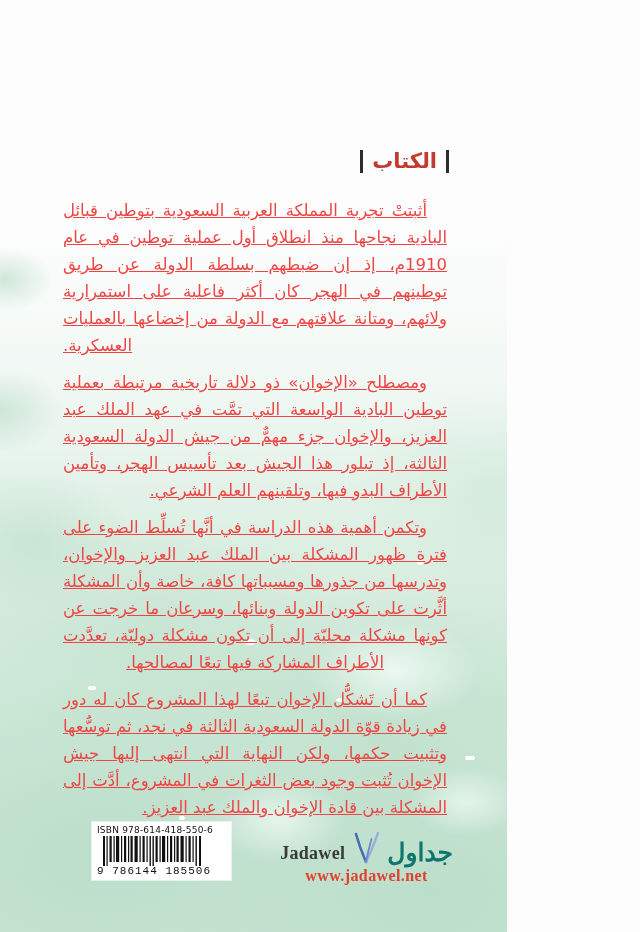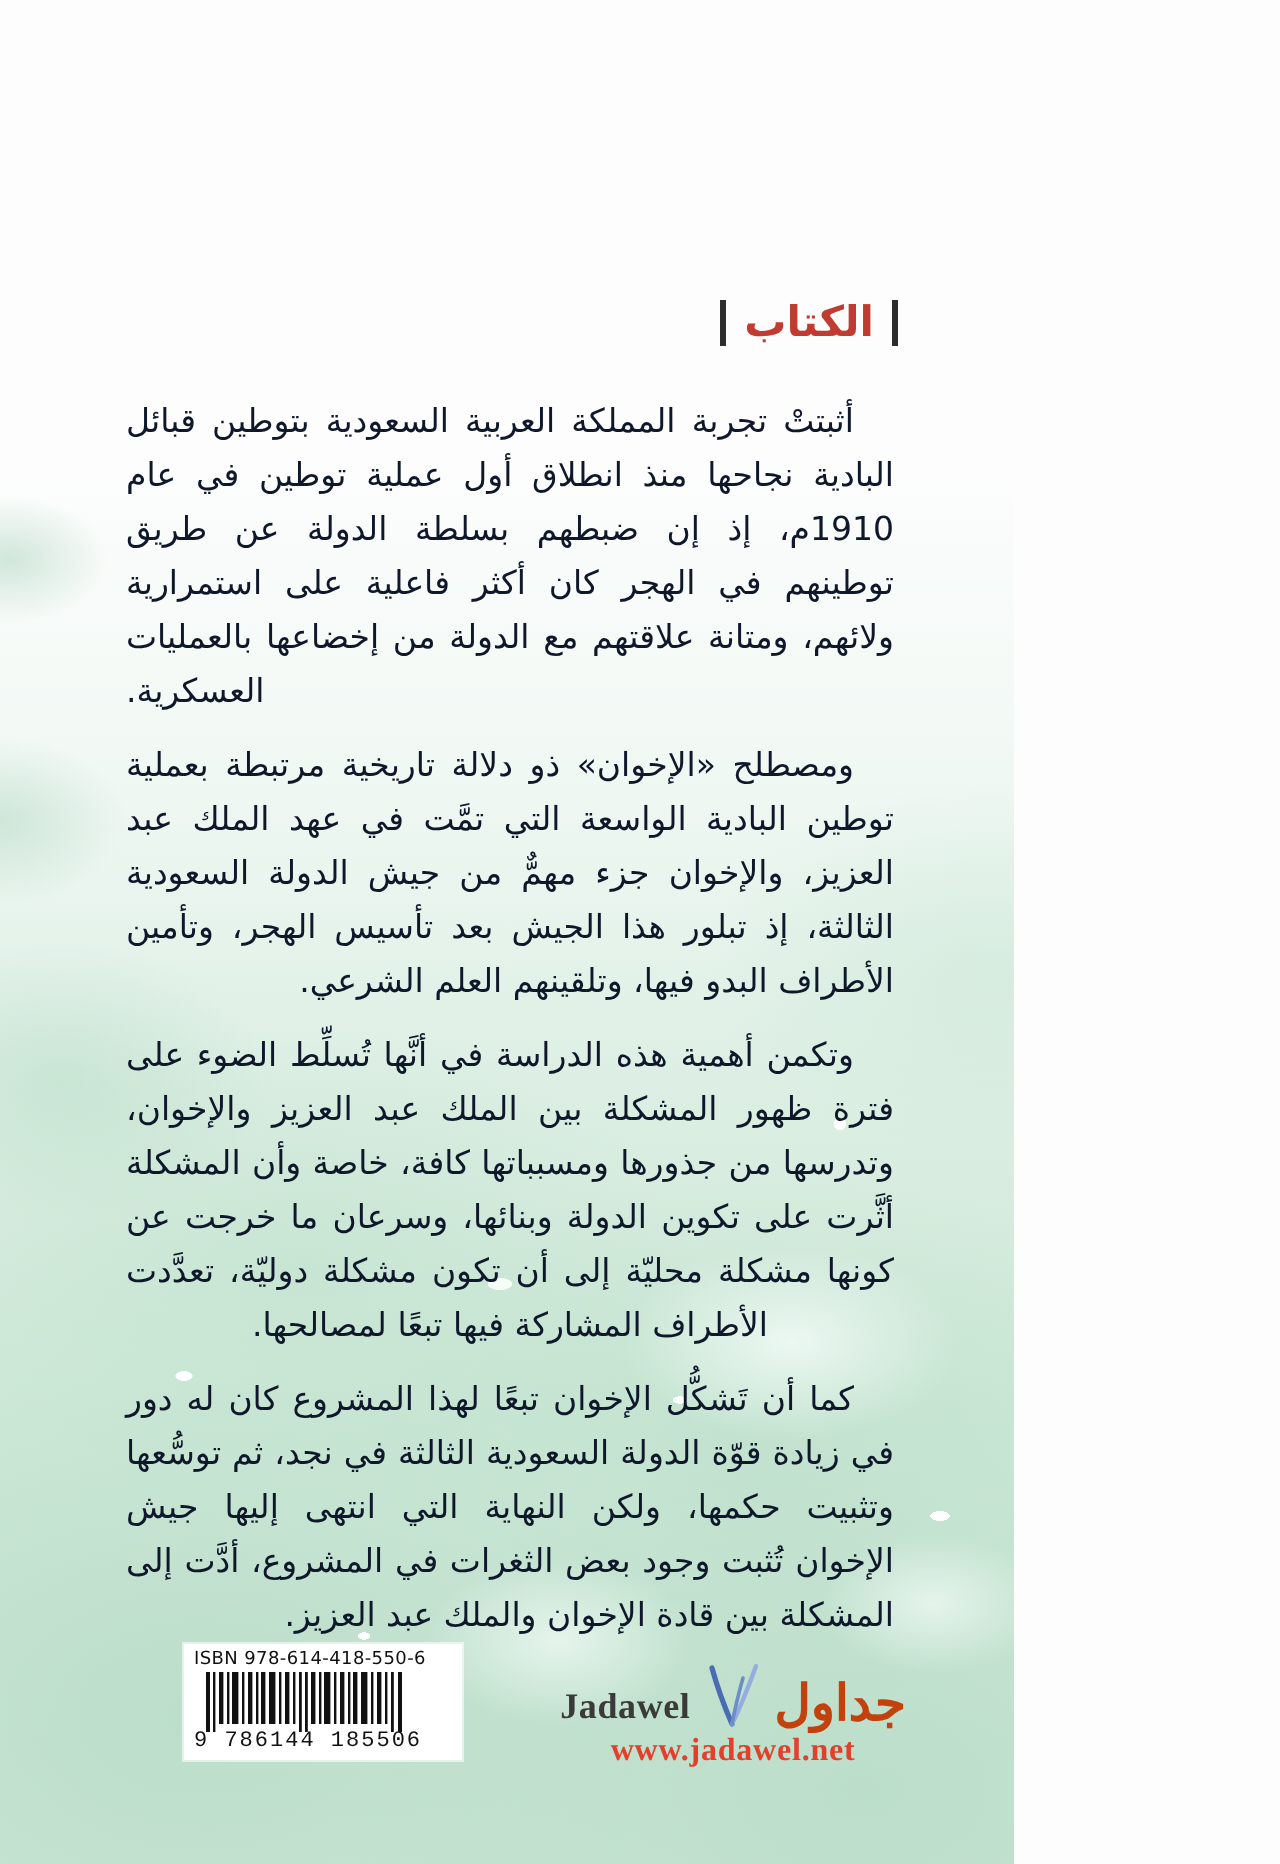--- a/index.html
+++ b/index.html
@@ -44,21 +44,21 @@
   }
   .section-header .vbar{display:inline-block;width:3px;height:23px;background:#2d2d2d;}
   .section-header h1{
     margin:0;font-size:21px;font-weight:bold;color:#c23b30;line-height:1;
     letter-spacing:0;
   }
 
   
   .body-text{
     position:absolute;top:197px;right:60px;left:63px;
-    direction:rtl;color:#0f172a;
+    direction:rtl;color:#ef4444;text-decoration:underline;
   }
   .para{
     margin:0 0 10px 0;
     font-size:16.5px;line-height:27px;
     text-align:justify;text-indent:20px;
     text-align-last:right;
   }
   .para.last-left{text-align-last:left;}
   .para.last-center{text-align-last:center;}
 
@@ -79,21 +79,21 @@
   }
 
   
   .publisher{position:absolute;right:54px;top:831px;text-align:center;font-family:Liberation Serif, serif;}
   .logo-row{display:flex;align-items:flex-end;justify-content:center;gap:5px;direction:ltr;}
   .logo-row .latin{
     font-size:18px;font-weight:600;color:#3a3a3a;letter-spacing:.3px;line-height:1;
     padding-bottom:3px;
   }
   .logo-row .arabic{
-    font-size:25px;font-weight:bold;color:#c2410c;line-height:1;direction:rtl;
+    font-size:25px;font-weight:bold;color:#0f766e;line-height:1;direction:rtl;
   }
   .vicon{display:block;}
   .publisher .url{
     margin-top:2px;font-size:16px;font-weight:bold;color:#e2402c;letter-spacing:.4px;
   }
 </style>
 </head>
 <body>
 
 <div class="page">

